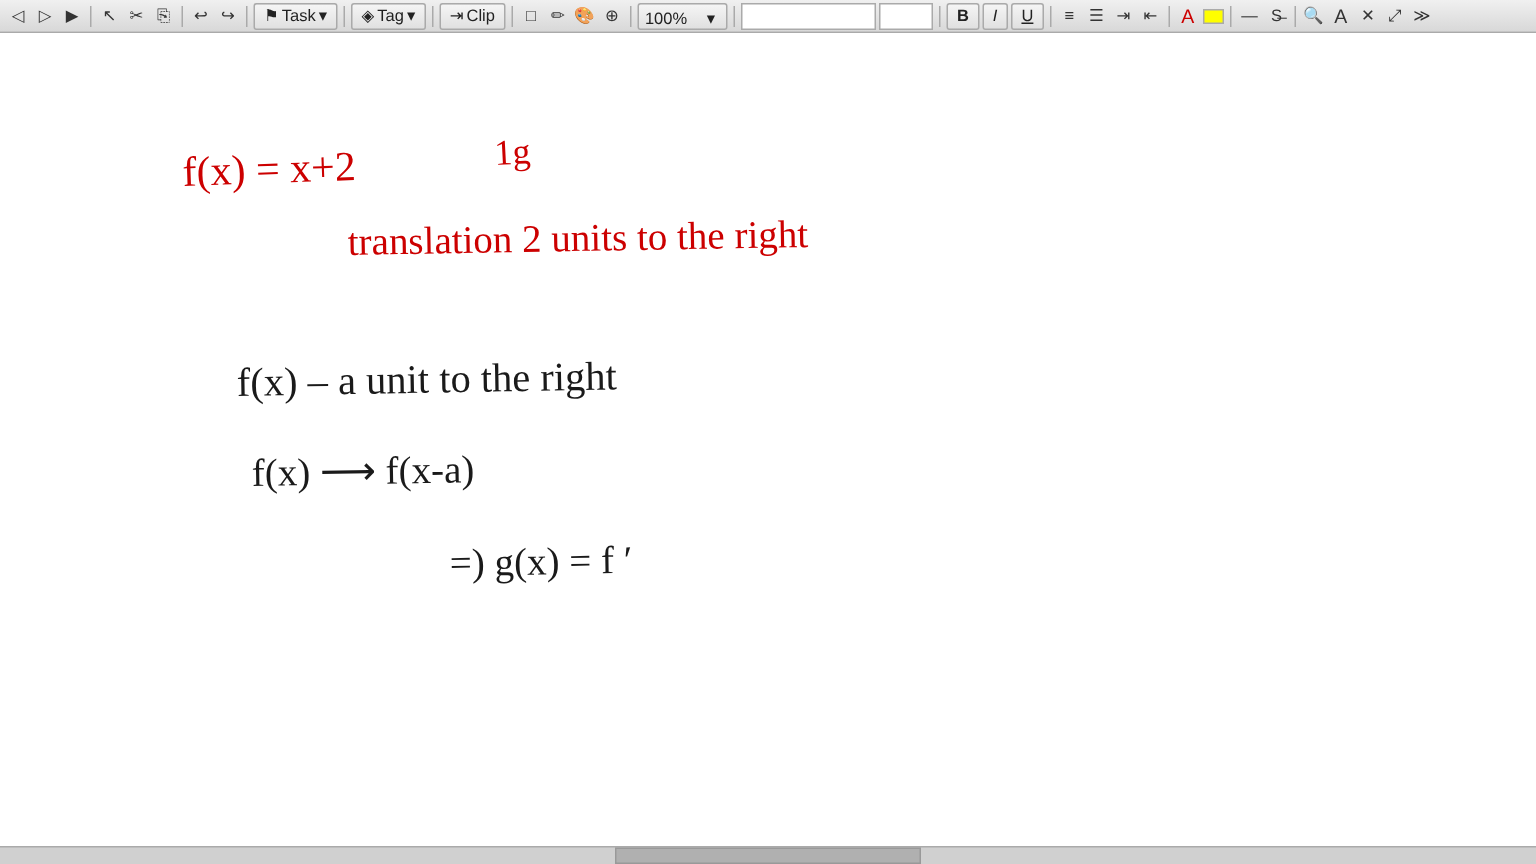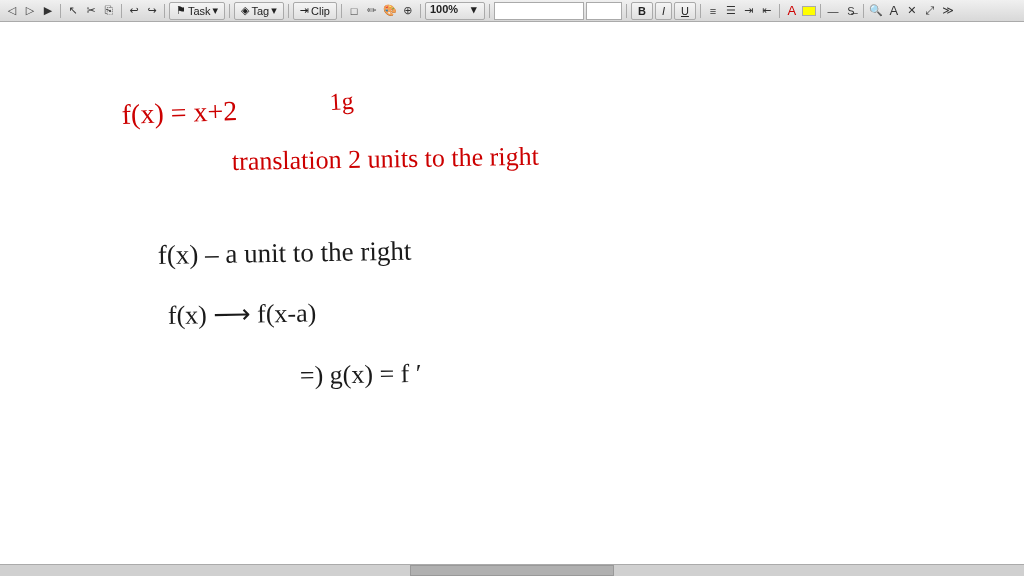--- a/index.html
+++ b/index.html
@@ -58,25 +58,24 @@
 
     .toolbar-dropdown {
       height: 18px;
       padding: 0 4px;
       background: linear-gradient(to bottom, #f5f5f5, #e0e0e0);
       border: 1px solid #aaa;
       border-radius: 2px;
       font-size: 11px;
       cursor: pointer;
       display: flex;
-      align-items: flex-start;
+      align-items: flex-end;
       gap: 13px;
       color: #222;
       min-width: 60px;
-      font-weight: bold;
     }
 
     .toolbar-text-input {
       height: 18px;
       width: 90px;
       border: 1px solid #aaa;
       background: white;
       font-size: 11px;
       padding: 0 3px;
     }

